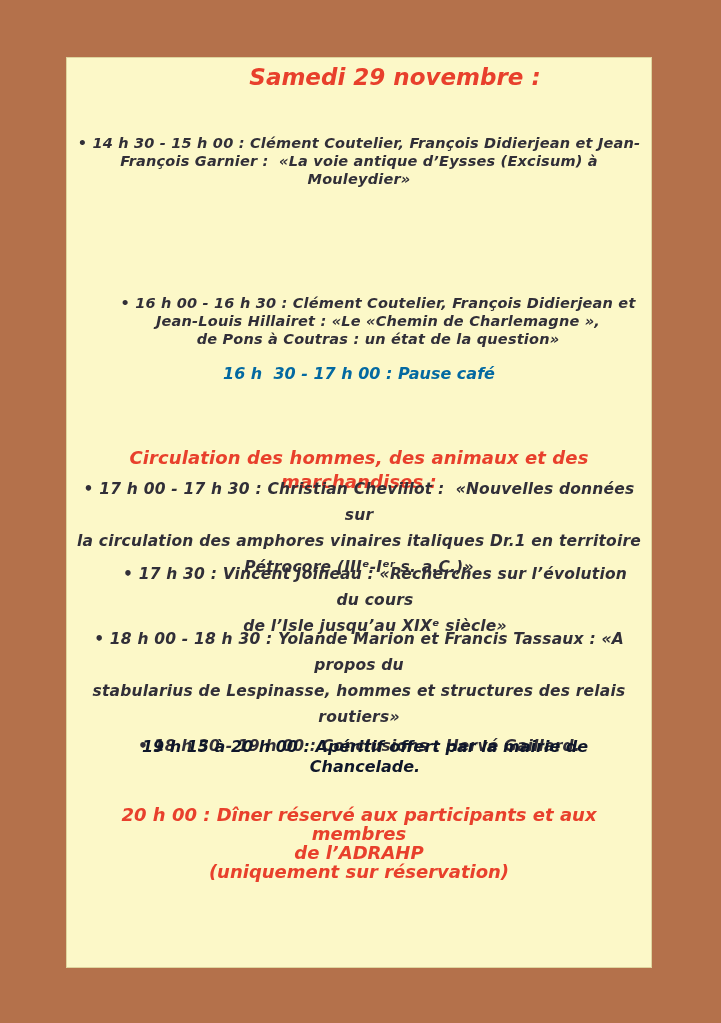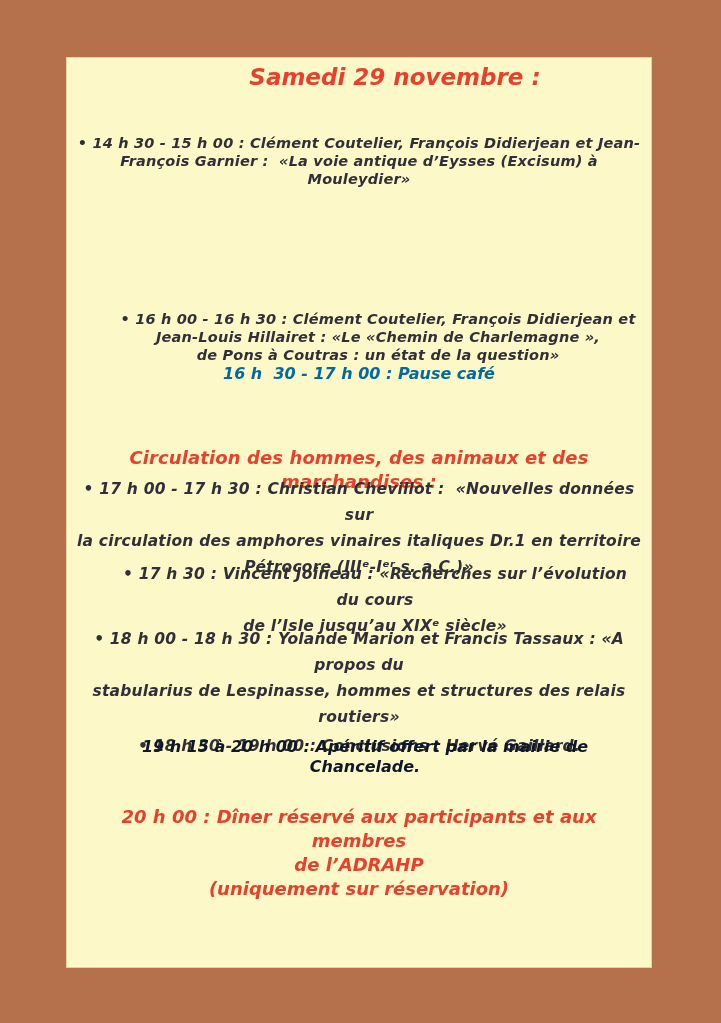--- a/index.html
+++ b/index.html
@@ -71,27 +71,27 @@
   .aperitif {
     top: 679px;
     font-size: 16px;
     line-height: 20px;
     color: #0f172a;
     padding-left: 22px;
   }
   .dinner {
     top: 747px;
     font-size: 18px;
-    line-height: 24px;
+    line-height: 19px;
     color: #e8402c;
   }
   .s1 { top: 76px; }
   .s2 { top: 118px; }
   .s3 { top: 173px; }
-  .s4 { top: 252px; padding-left: 48px; }
+  .s4 { top: 236px; padding-left: 48px; }
   .t1 { top: 418px; }
   .t2 { top: 503px; margin-left: 32px; }
   .t3 { top: 568px; }
   .t4 { top: 675px; }
 </style>
 </head>
 <body>
 
 <div class="paper">
 

